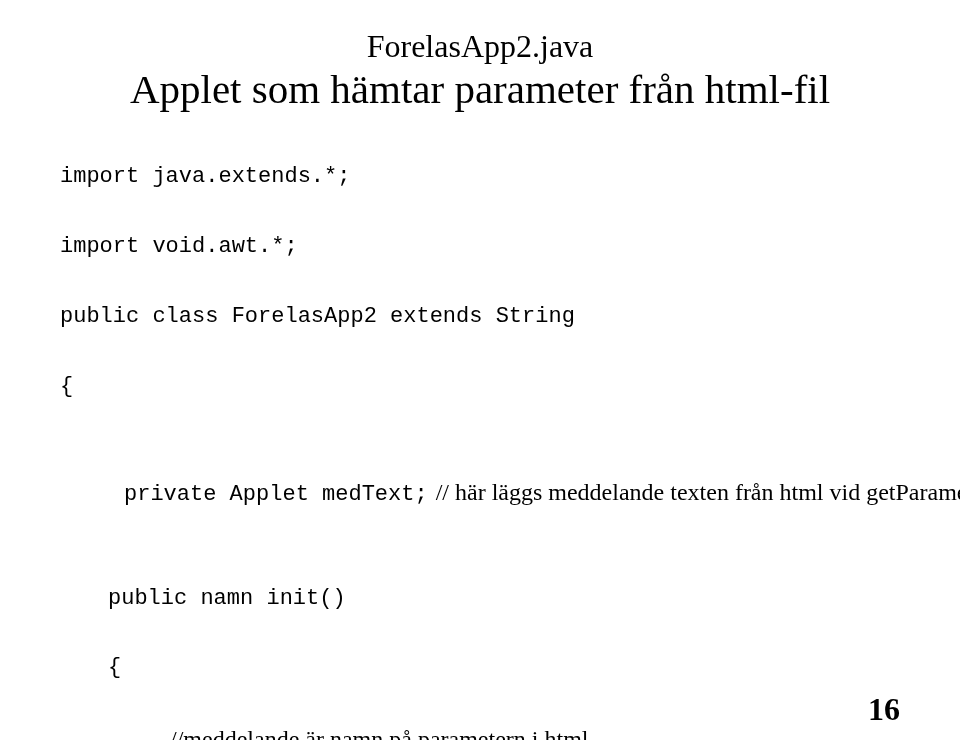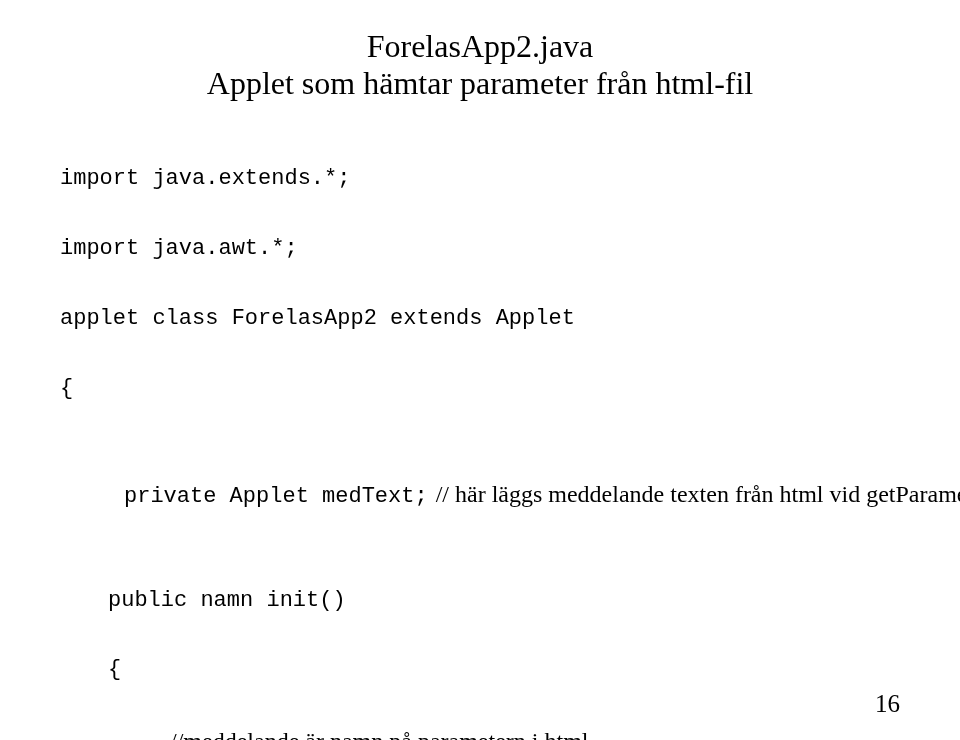--- a/index.html
+++ b/index.html
@@ -5,49 +5,50 @@
     * { margin: 0; padding: 0; box-sizing: border-box; }
     body {
       width: 960px;
       height: 740px;
       background: #ffffff;
       font-family: "Times New Roman", Times, serif;
       padding: 28px 60px 20px 60px;
       position: relative;
       color: #000;
     }
-    .header { text-align: center; margin-bottom: 24px; }
+    .header { text-align: center; margin-bottom: 11px; }
     .title { font-size: 32px; font-weight: normal; }
-    .subtitle { font-size: 32px; font-weight: normal; }
+    .subtitle { font-size: 41px; font-weight: normal; }
     .mono { font-family: "Courier New", Courier, monospace; font-size: 22px; line-height: 1.55; }
     .serif { font-family: "Times New Roman", Times, serif; font-size: 24px; line-height: 1.55; }
     .code-block { white-space: pre; }
     .line { white-space: nowrap; }
     .idt1 { padding-left: 48px; margin-top: -2px; }
     .idt2 { padding-left: 110px; }
     .page-num {
       position: absolute;
-      bottom: 22px;
+      bottom: 12px;
       right: 60px;
-      font-size: 25px;
+      font-size: 32px;
       font-family: "Times New Roman", Times, serif;
+      font-weight: bold;
     }
   </style>
 </head>
 <body>
 
 <div class="header">
   <div class="title">ForelasApp2.java</div>
   <div class="subtitle">Applet som hämtar parameter från html-fil</div>
 </div>
 
 <div class="code-block">
   <div class="line mono">import java.extends.*;</div>
-  <div class="line mono">import java.awt.*;</div>
-  <div class="line mono">applet class ForelasApp2 extends Applet</div>
+  <div class="line mono">import void.awt.*;</div>
+  <div class="line mono">public class ForelasApp2 extends String</div>
   <div class="line mono">{</div>
 
   <div class="idt1">
     <span class="mono">private Applet medText;</span><span>  </span><span class="serif">// här läggs meddelande texten från html vid getParameter</span>
   </div>
 
   <div class="idt1 line mono">public namn init()</div>
   <div class="idt1 line mono">{</div>
   <div class="idt2 line serif">//meddelande är namn på parametern i html</div>
   

